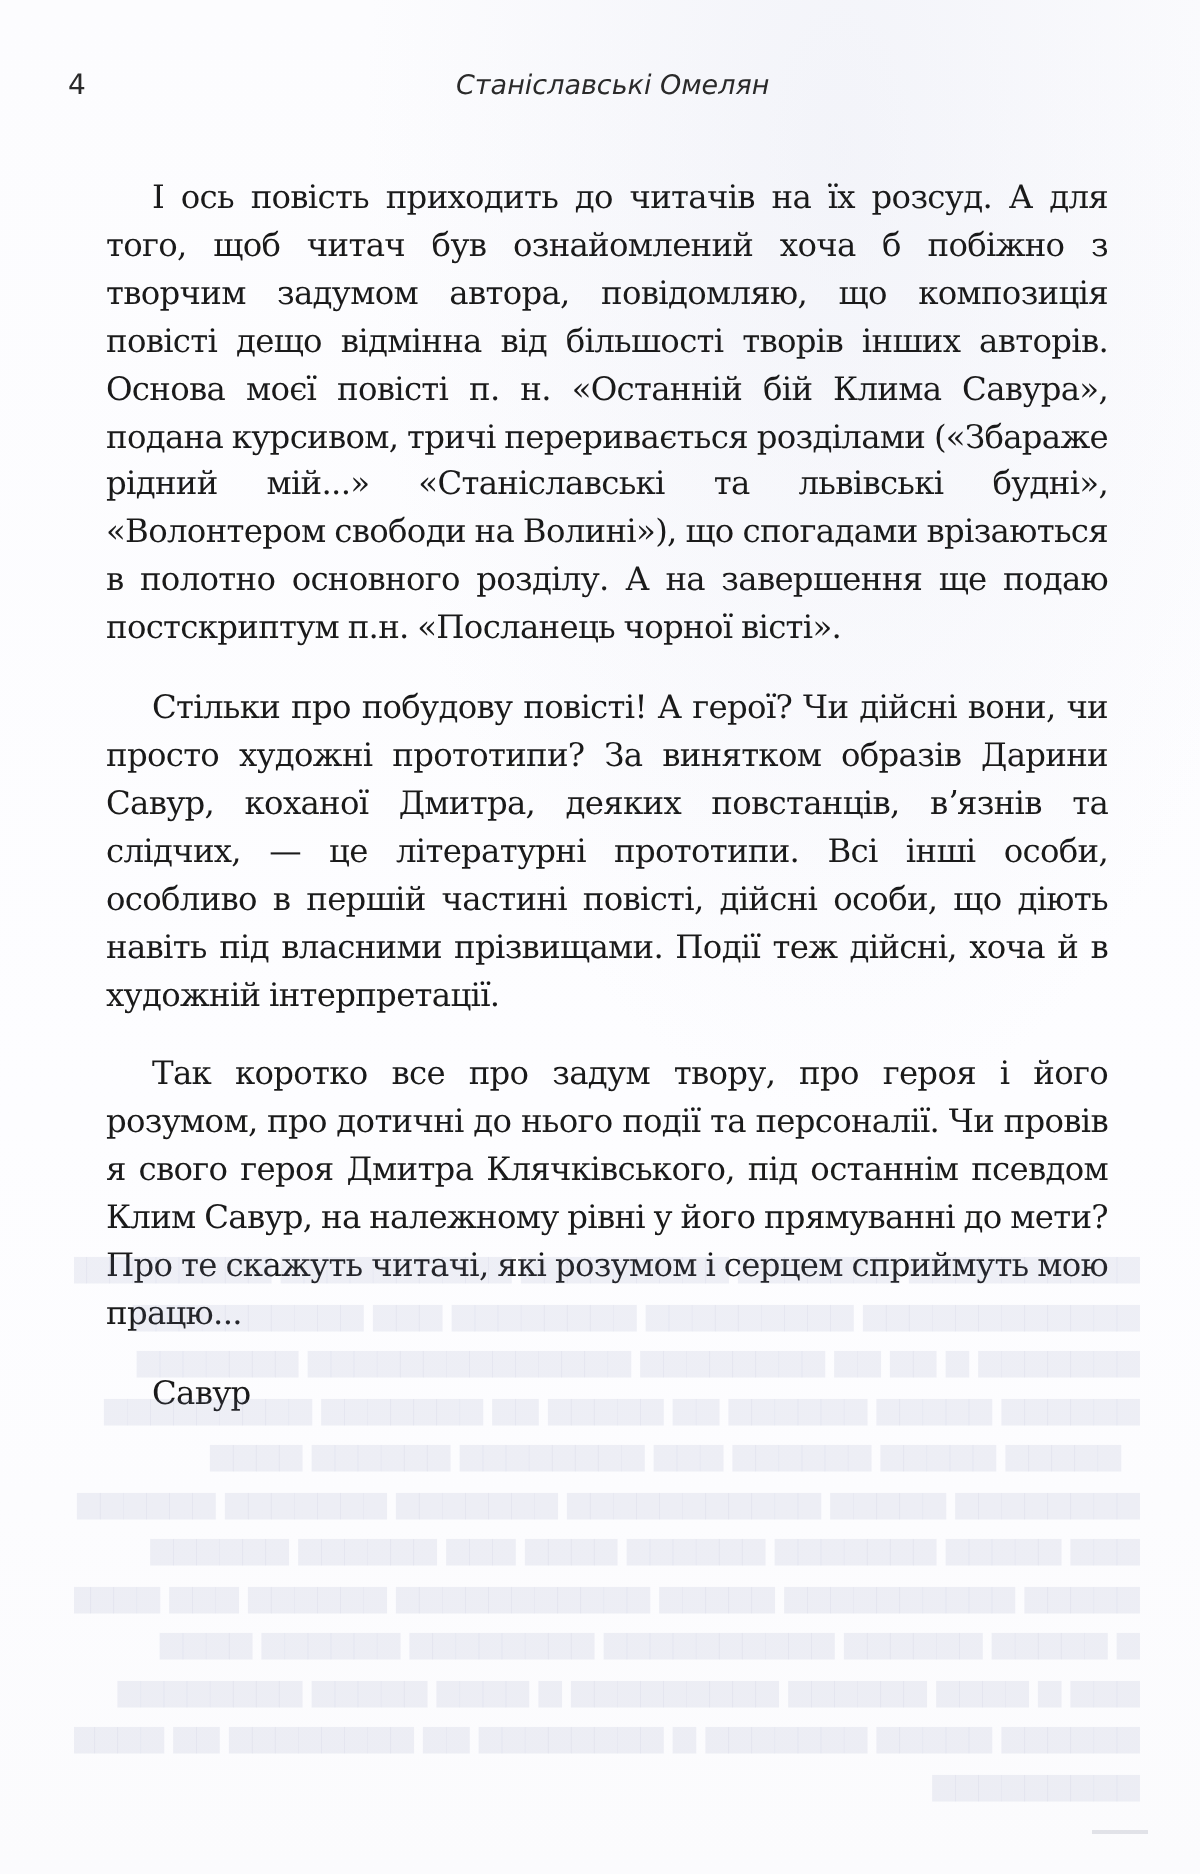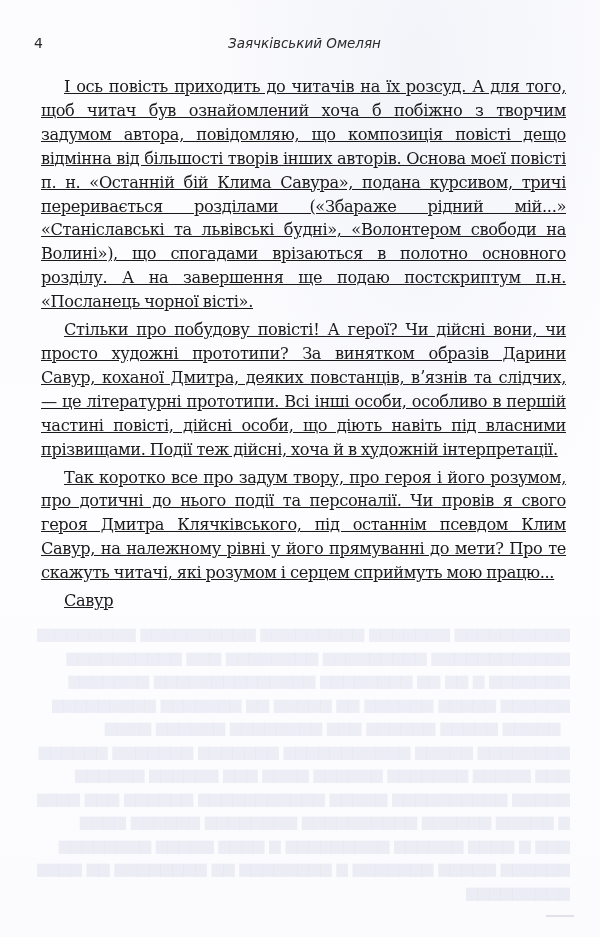--- a/index.html
+++ b/index.html
@@ -55,25 +55,24 @@
       top: 71px;
       width: 533px;
       font-family: "DejaVu Serif", serif;
       font-size: 16.2px;
       line-height: 23.9px;
       color: #1a1a1a;
       letter-spacing: -0.35px;
       word-spacing: -0.5px;
     }
     .body-text p {
-      margin: 4px;
+      margin: 16px;
       text-indent: 23px;
       text-align: justify;
       hyphens: none;
-      text-decoration: underline;
     }
     .signature {
       margin: 0;
       text-align: right;
       padding-right: 0px;
     }
     
     .show-through {
       position: absolute;
       left: 37px;
@@ -102,21 +101,21 @@
       border-bottom: 2px solid rgba(110,115,140,0.18);
     }
   </style>
 </head>
 <body>
 
 <div class="page">
 
   <div class="running-head">
     <span class="page-number">4</span>
-    <span class="author-header">Заячківський Омелян</span>
+    <span class="author-header">Станіславські Омелян</span>
   </div>
 
   <div class="body-text">
     <p>І ось повість приходить до читачів на їх розсуд. А для того, щоб читач був ознайомлений хоча б побіжно з творчим задумом автора, повідомляю, що композиція повісті дещо відмінна від більшості творів інших авторів. Основа моєї повісті п. н. «Останній бій Клима Савура», подана курсивом, тричі переривається розділами («Збараже рідний мій...» «Станіславські та львівські будні», «Волонтером свободи на Волині»), що спогадами врізаються в полотно основного розділу. А на завершення ще подаю постскриптум п.н. «Посланець чорної вісті».</p>
     <p>Стільки про побудову повісті! А герої? Чи дійсні вони, чи просто художні прототипи? За винятком образів Дарини Савур, коханої Дмитра, деяких повстанців, вʼязнів та слідчих, — це літературні прототипи. Всі інші особи, особливо в першій частині повісті, дійсні особи, що діють навіть під власними прізвищами. Події теж дійсні, хоча й в художній інтерпретації.</p>
     <p>Так коротко все про задум твору, про героя і його розумом, про дотичні до нього події та персоналії. Чи провів я свого героя Дмитра Клячківського, під останнім псевдом Клим Савур, на належному рівні у його прямуванні до мети? Про те скажуть читачі, які розумом і серцем сприймуть мою працю...</p>
     <p class="signature">Савур</p>
   </div>
 
   <div class="show-through" aria-hidden="true">

